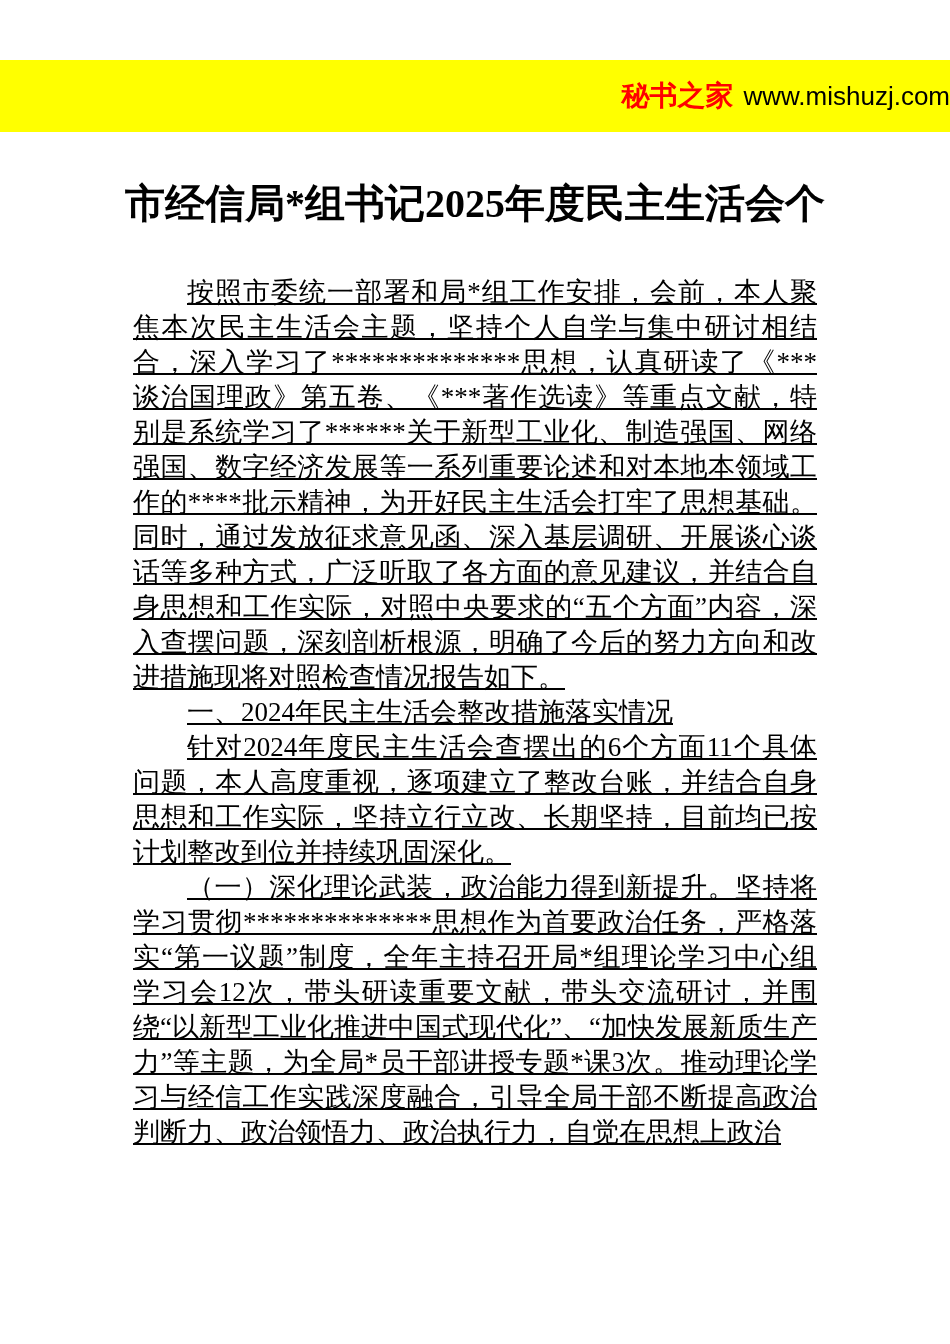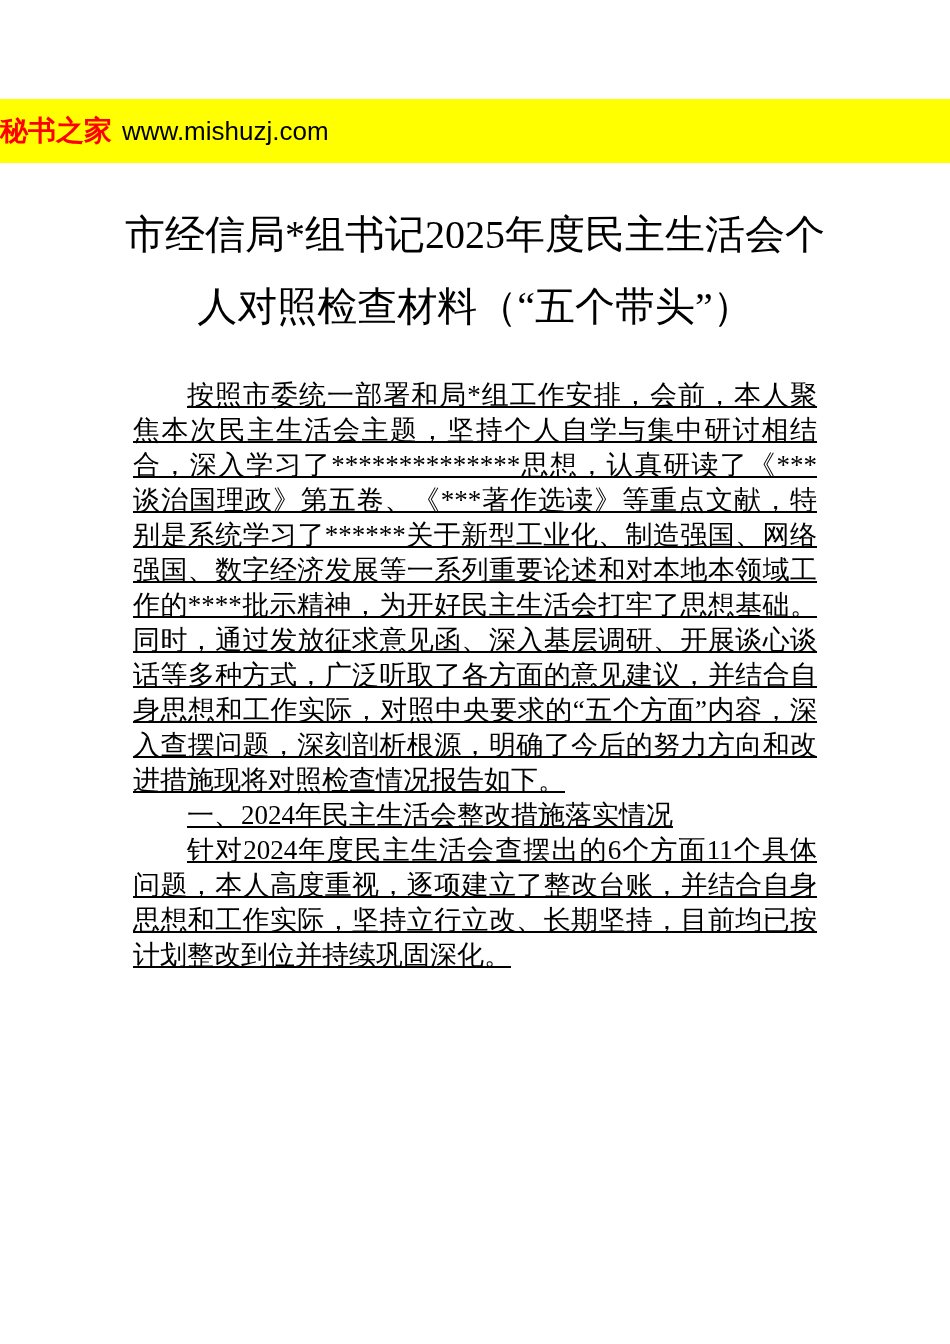--- a/index.html
+++ b/index.html
@@ -4,26 +4,26 @@
   <style>
     html, body { margin: 0; padding: 0; background: #ffffff; }
     .page {
       position: relative;
       width: 950px;
       height: 1344px;
       background: #ffffff;
       overflow: hidden;
     }
     .banner {
-      margin-top: 99px;
-      height: 64px;
+      margin-top: 60px;
+      height: 72px;
       background: #ffff00;
       display: flex;
       align-items: center;
-      justify-content: flex-start;
+      justify-content: flex-end;
       font-family: "Liberation Sans", sans-serif;
       font-size: 26px;
       white-space: nowrap;
     }
     .banner .site-name {
       font-size: 28px;
       font-weight: bold;
       color: #ff0000;
     }
     .banner .tagline {
@@ -31,21 +31,21 @@
     }
     .banner .url {
       color: #000000;
       margin-left: 10px;
       text-decoration: none;
     }
     .doc-title {
       margin: 36px 70px 0 70px;
       text-align: center;
       font-family: "Liberation Serif", serif;
-      font-weight: normal;
+      font-weight: bold;
       font-size: 40px;
       line-height: 72px;
       color: #000000;
     }
     .doc-title .title-line { display: block; }
     .doc-body {
       margin: 35px 133px 0 133px;
       font-family: "Liberation Serif", serif;
       font-size: 27px;
       line-height: 35px;
@@ -64,22 +64,22 @@
 
 <div class="page">
 
   <div class="banner">
     <span class="site-name">秘书之家</span>
       <span class="url">www.mishuzj.com</span>
   </div>
 
   <h1 class="doc-title">
     <span class="title-line">市经信局*组书记2025年度民主生活会个</span>
-    <span class="title-line">人对照检查材料（“五个带头”）</span>
   </h1>
 
   <div class="doc-body">
     <p>按照市委统一部署和局*组工作安排，会前，本人聚焦本次民主生活会主题，坚持个人自学与集中研讨相结合，深入学习了**************思想，认真研读了《***谈治国理政》第五卷、《***著作选读》等重点文献，特别是系统学习了******关于新型工业化、制造强国、网络强国、数字经济发展等一系列重要论述和对本地本领域工作的****批示精神，为开好民主生活会打牢了思想基础。同时，通过发放征求意见函、深入基层调研、开展谈心谈话等多种方式，广泛听取了各方面的意见建议，并结合自身思想和工作实际，对照中央要求的“五个方面”内容，深入查摆问题，深刻剖析根源，明确了今后的努力方向和改进措施现将对照检查情况报告如下。</p>
     <p>一、2024年民主生活会整改措施落实情况</p>
     <p>针对2024年度民主生活会查摆出的6个方面11个具体问题，本人高度重视，逐项建立了整改台账，并结合自身思想和工作实际，坚持立行立改、长期坚持，目前均已按计划整改到位并持续巩固深化。</p>
+    <p>（一）深化理论武装，政治能力得到新提升。坚持将学习贯彻**************思想作为首要政治任务，严格落实“第一议题”制度，全年主持召开局*组理论学习中心组学习会12次，带头研读重要文献，带头交流研讨，并围绕“以新型工业化推进中国式现代化”、“加快发展新质生产力”等主题，为全局*员干部讲授专题*课3次。推动理论学习与经信工作实践深度融合，引导全局干部不断提高政治判断力、政治领悟力、政治执行力，自觉在思想上政治</p>
   </div>
 
 </div>
 
 </body></html>

